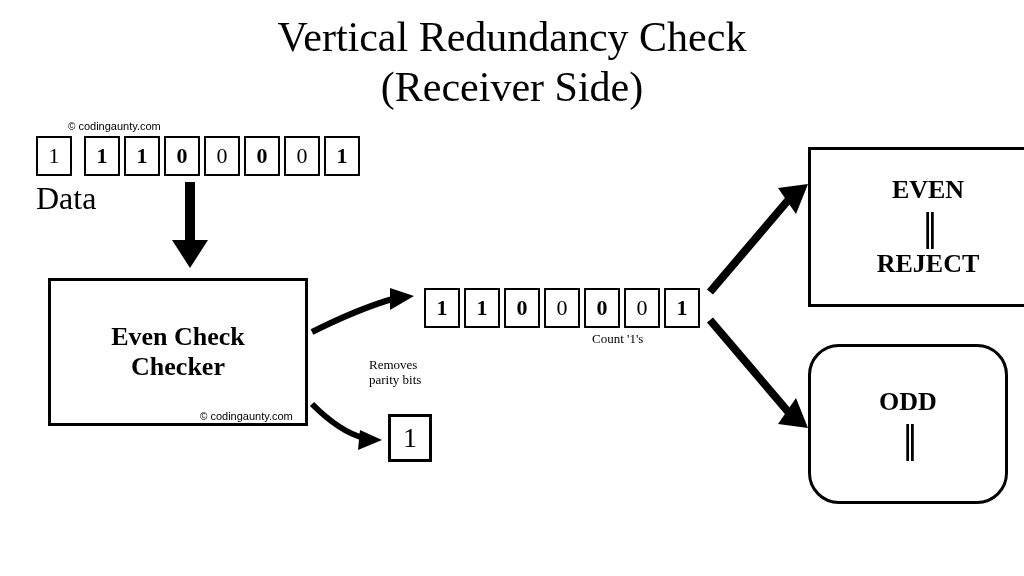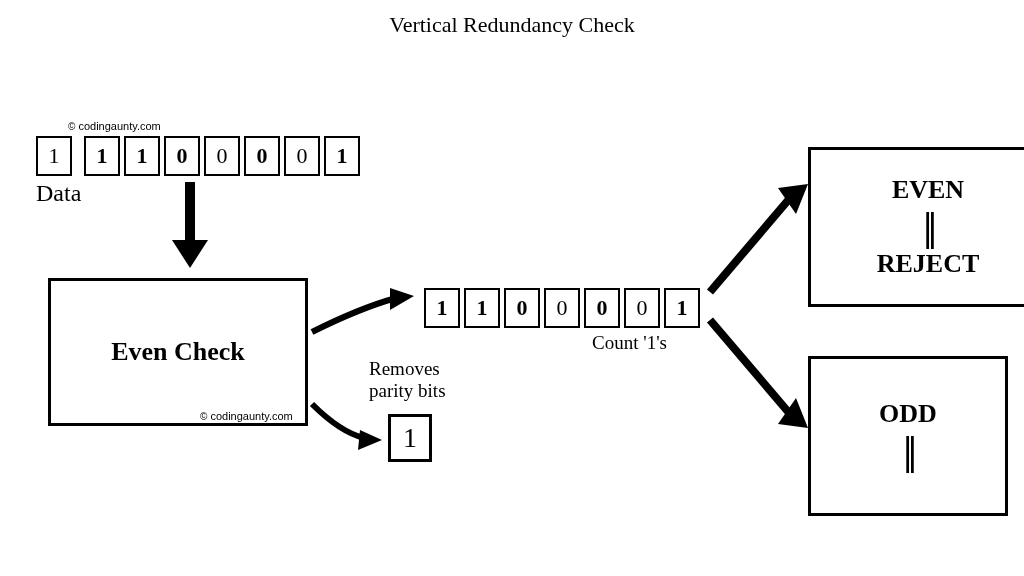--- a/index.html
+++ b/index.html
@@ -11,21 +11,21 @@
     background: #fff;
     font-family: Georgia, 'Times New Roman', serif;
     color: #000;
   }
   .title {
     position: absolute;
     top: 12px;
     left: 0;
     width: 1024px;
     text-align: center;
-    font-size: 22px;
+    font-size: 42px;
     line-height: 1.2;
   }
   .credit {
     position: absolute;
     font-size: 11px;
     font-family: Liberation Sans, sans-serif;
   }
   .credit .c { font-size: 10px; }
   .bits {
     position: absolute;
@@ -39,25 +39,25 @@
     align-items: center;
     justify-content: center;
     font-size: 22px;
     font-family: Georgia, serif;
     margin-right: 4px;
     background: #fff;
   }
   .bit.bold { font-weight: 700; }
   .label {
     position: absolute;
-    font-size: 24px;
+    font-size: 32px;
   }
   .small-label {
     position: absolute;
-    font-size: 19px;
+    font-size: 13px;
     line-height: 1.15;
   }
   .box {
     position: absolute;
     border: 3px solid #000;
     background: #fff;
     display: flex;
     flex-direction: column;
     align-items: center;
     justify-content: center;
@@ -76,20 +76,21 @@
     justify-content: center;
     font-size: 28px;
   }
   svg.arrow { position: absolute; overflow: visible; }
 </style>
 </head>
 <body>
 
 <div class="title">
   <span>Vertical Redundancy Check</span><br>
+  <span>(Receiver Side)</span>
 </div>
 
 <div class="credit" style="left:68px; top:120px;">
   <span class="c">©</span>
   <span>codingaunty.com</span>
 </div>
 
 <div class="bits" id="input-bits" style="left:36px; top:136px;">
     <div class="bit" style="margin-right: 12px;">1</div>
     <div class="bit bold">1</div>
@@ -102,20 +103,21 @@
   </div>
 <div class="label" style="left:36px; top:180px;">Data</div>
 
 <svg class="arrow" style="left:170px; top:182px;" width="40" height="90">
   <line x1="20" y1="0" x2="20" y2="62" stroke="#000" stroke-width="10"></line>
   <polygon points="2,58 38,58 20,86" fill="#000"></polygon>
 </svg>
 
 <div class="box checker" style="left:48px; top:278px; width:260px; height:148px;">
   <div>Even Check</div>
+  <div>Checker</div>
 </div>
 
 <div class="credit" style="left:200px; top:410px;">
   <span class="c">©</span>
   <span>codingaunty.com</span>
 </div>
 
 <div class="small-label" style="left:322px; top:358px;margin-left:47px;">
   <span>Removes</span><br>
   <span>parity bits</span>
@@ -155,16 +157,16 @@
   <line x1="4" y1="6" x2="84" y2="100" stroke="#000" stroke-width="8"></line>
   <polygon points="90,84 102,114 72,110" fill="#000"></polygon>
 </svg>
 
 <div class="box result" style="left:808px; top:112px; width:240px; height:160px;margin-top:35px;">
   <div>EVEN</div>
   <div class="eq">||</div>
   <div>REJECT</div>
 </div>
 
-<div class="box result" style="left:808px; top:356px; width:200px; height:160px;">
+<div class="box result" style="left:808px; top:344px; width:200px; height:160px;border-radius:31px;">
   <div>ODD</div>
   <div class="eq">||</div>
 </div>
 
 </body></html>

